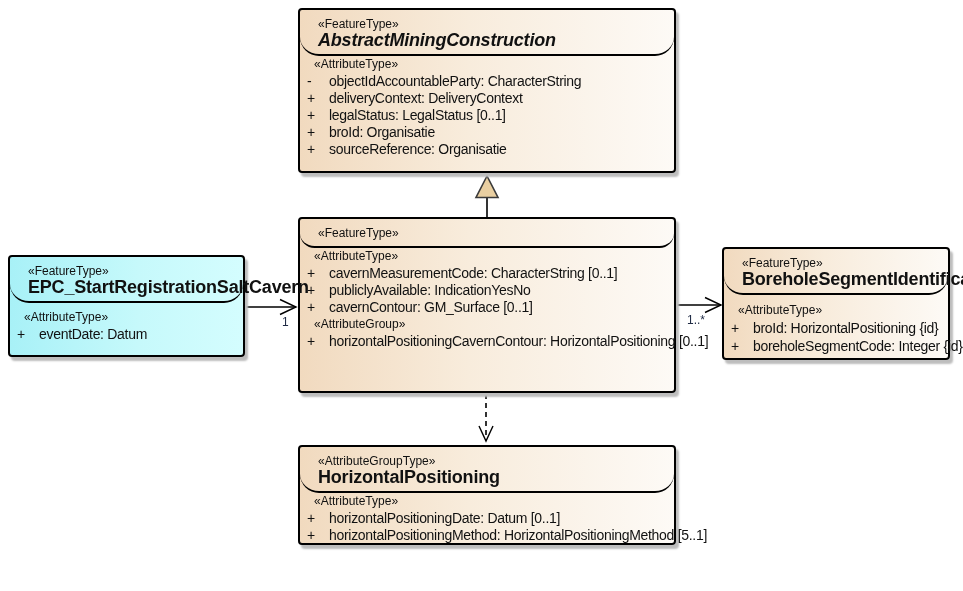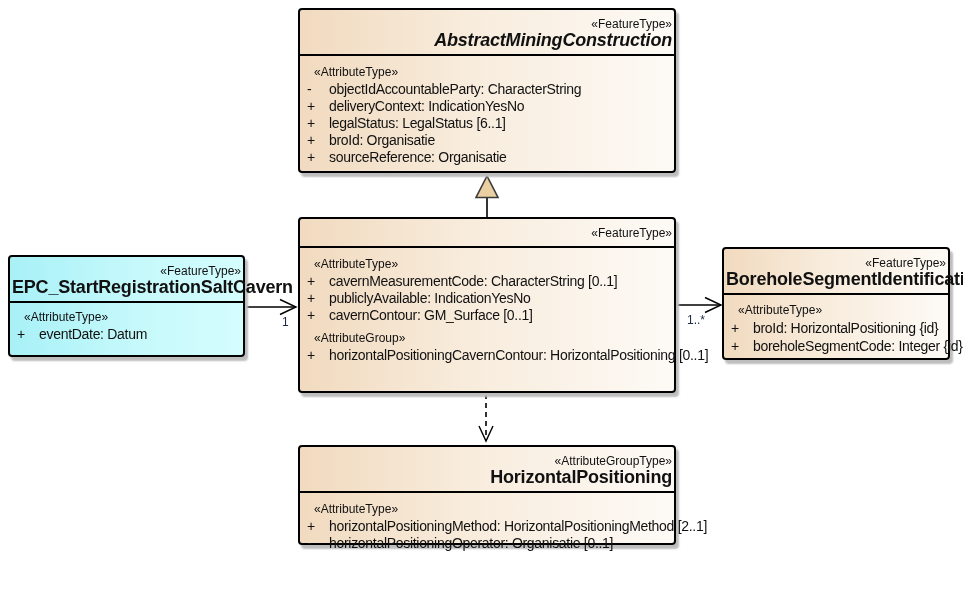--- a/index.html
+++ b/index.html
@@ -8,31 +8,32 @@
     font-family:"Liberation Sans", sans-serif; color:#111; overflow:hidden;
   }
   .uml-box {
     position:absolute; box-sizing:border-box;
     border:2px solid #000; border-radius:4px;
     box-shadow:3px 4px 2px #bdbdbd;
   }
   .peach { background:linear-gradient(90deg,#f1dabf 0%,#f8ecdc 45%,#fdfaf6 100%); }
   .cyan  { background:linear-gradient(90deg,#a8f1f7 0%,#c6f9fb 55%,#d4fdfe 100%); }
   .hdr {
-    border-bottom:2px solid #000; text-align:right;
-    padding:6px 2px 5px 2px;
+    border-bottom:2px solid #000; text-align:left;
+    padding:6px 2px 5px 18px;
+    border-radius:19px;
   }
   .stereo { font-size:12px; line-height:16px; }
   .cls-title { font-size:18px; font-weight:bold; line-height:17px; letter-spacing:-0.2px; }
   .abstract { font-style:italic; }
-  .body { padding:8px 2px 2px 0; }
+  .body { padding:0 2px 2px 0; }
   .sec-stereo { font-size:12px; line-height:17px; padding-left:14px; }
   .row { font-size:14px; line-height:17px; padding-left:7px; white-space:nowrap; letter-spacing:-0.3px; }
   .vis { display:inline-block; width:22px; }
-  .grp { margin-top:6px; }
+  .grp { margin-top:0; }
   svg.connectors { position:absolute; left:0; top:0; pointer-events:none; }
   .mult { position:absolute; font-size:12px; color:#1f2a44; }
 </style>
 </head>
 <body>
 
 <div id="canvas">
 
   <svg class="connectors" width="963" height="591" viewBox="0 0 963 591">
 
@@ -56,24 +57,24 @@
     <div class="hdr">
       <div class="stereo">«FeatureType»</div>
       <div class="cls-title abstract">AbstractMiningConstruction</div>
     </div>
     <div class="body">
       <div class="sec-stereo">«AttributeType»</div>
       <div class="row">
         <span class="vis">-</span><span>objectIdAccountableParty: CharacterString</span>
       </div>
       <div class="row">
-        <span class="vis">+</span><span>deliveryContext: IndicationYesNo</span>
+        <span class="vis">+</span><span>deliveryContext: DeliveryContext</span>
       </div>
       <div class="row">
-        <span class="vis">+</span><span>legalStatus: LegalStatus [6..1]</span>
+        <span class="vis">+</span><span>legalStatus: LegalStatus [0..1]</span>
       </div>
       <div class="row">
         <span class="vis">+</span><span>broId: Organisatie</span>
       </div>
       <div class="row">
         <span class="vis">+</span><span>sourceReference: Organisatie</span>
       </div>
     </div>
   </div>
 
@@ -129,21 +130,21 @@
   </div>
 
   <div class="uml-box peach" style="left:298px; top:445px; width:378px; height:100px;">
     <div class="hdr">
       <div class="stereo">«AttributeGroupType»</div>
       <div class="cls-title">HorizontalPositioning</div>
     </div>
     <div class="body">
       <div class="sec-stereo">«AttributeType»</div>
       <div class="row">
-        <span class="vis">+</span><span>horizontalPositioningMethod: HorizontalPositioningMethod [2..1]</span>
+        <span class="vis">+</span><span>horizontalPositioningDate: Datum [0..1]</span>
       </div>
       <div class="row">
-        <span class="vis">-</span><span>horizontalPositioningOperator: Organisatie [0..1]</span>
+        <span class="vis">+</span><span>horizontalPositioningMethod: HorizontalPositioningMethod [5..1]</span>
       </div>
     </div>
   </div>
 
 </div>
 
 </body></html>

